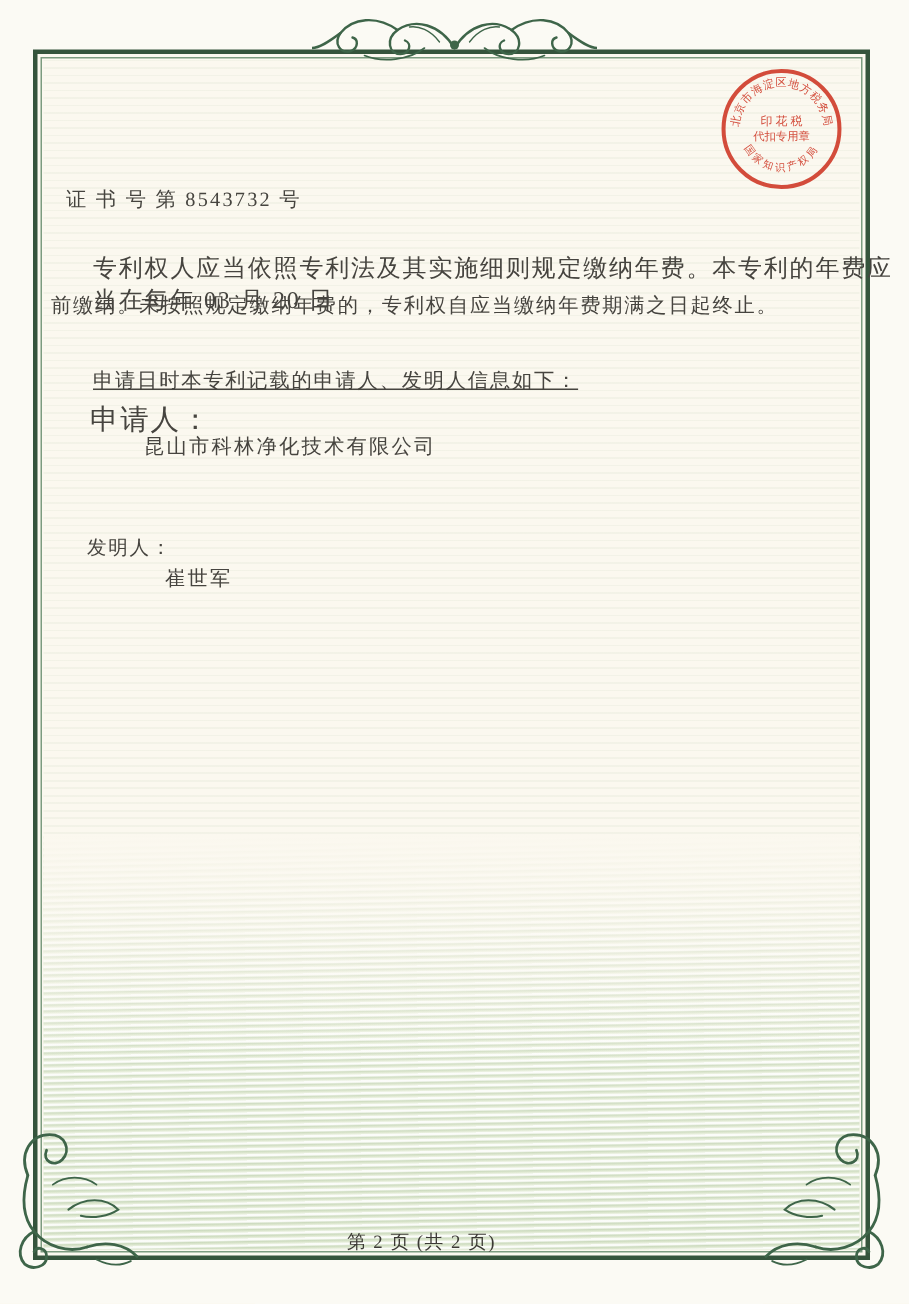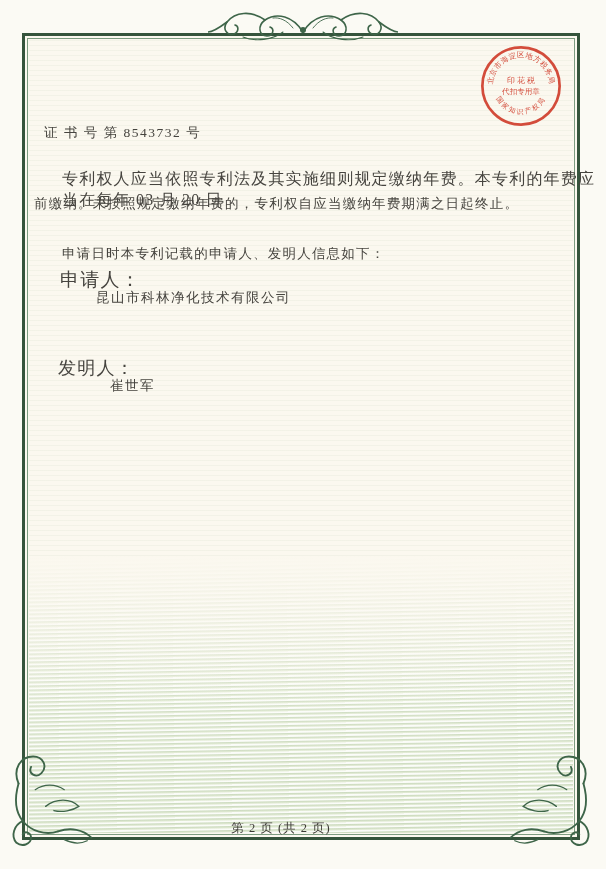--- a/index.html
+++ b/index.html
@@ -38,24 +38,24 @@
         rgba(205,221,190,0.22) 3px,
         rgba(255,255,255,0.55) 4px),
       linear-gradient(to bottom, #f4f3e7 0%, #e9efdc 50%, #e0e9d2 100%);
     pointer-events:none;
   }
   
   .abs{position:absolute;}
   .cert-no{left:44px;top:80px;font-size:13.5px;letter-spacing:1.5px;margin-top:44px;}
   .para-line1{left:62px;top:169px;font-size:16px;letter-spacing:1.2px;}
   .para-line2{left:34px;top:195px;font-size:13.5px;letter-spacing:1.2px;}
-  .info-intro{left:62px;top:245px;font-size:13.5px;letter-spacing:1.2px;}
+  .info-intro{left:62px;top:245px;font-size:13.5px;letter-spacing:1.2px;text-decoration:underline;}
   .applicant-label{left:60px;top:267px;font-size:19px;letter-spacing:1.2px;}
   .applicant-name{left:96px;top:289px;font-size:13.5px;letter-spacing:1.5px;}
-  .inventor-label{left:58px;top:356px;font-size:18px;letter-spacing:1.2px;font-family:Liberation Mono, monospace;}
+  .inventor-label{left:58px;top:356px;font-size:13px;letter-spacing:1.2px;font-family:Liberation Mono, monospace;}
   .inventor-name{left:110px;top:377px;font-size:13.5px;letter-spacing:1.5px;}
   .page-footer{
     left:0;right:0;top:820px;text-align:center;font-size:12.5px;letter-spacing:1px;
     transform:translateX(-22px);color:#3c3a35;
   }
   
   .ornament{position:absolute;pointer-events:none;}
   .top-flourish{left:208px;top:6px;width:190px;height:40px;}
   .bl-flourish{left:4px;top:742px;width:104px;height:108px;}
   .br-flourish{right:8px;top:742px;width:104px;height:108px;transform:scaleX(-1);}

